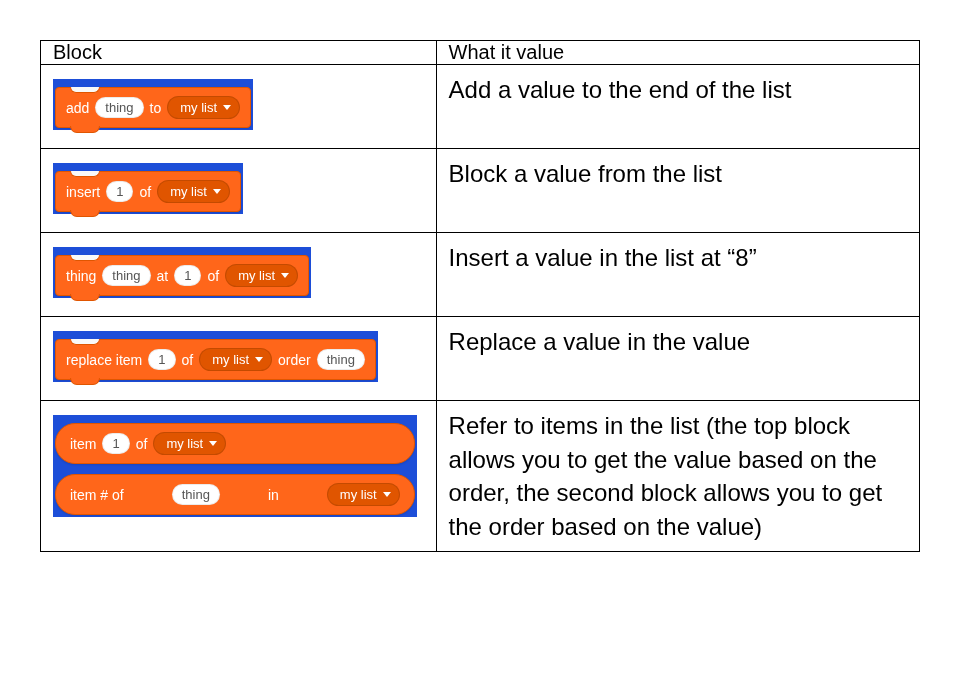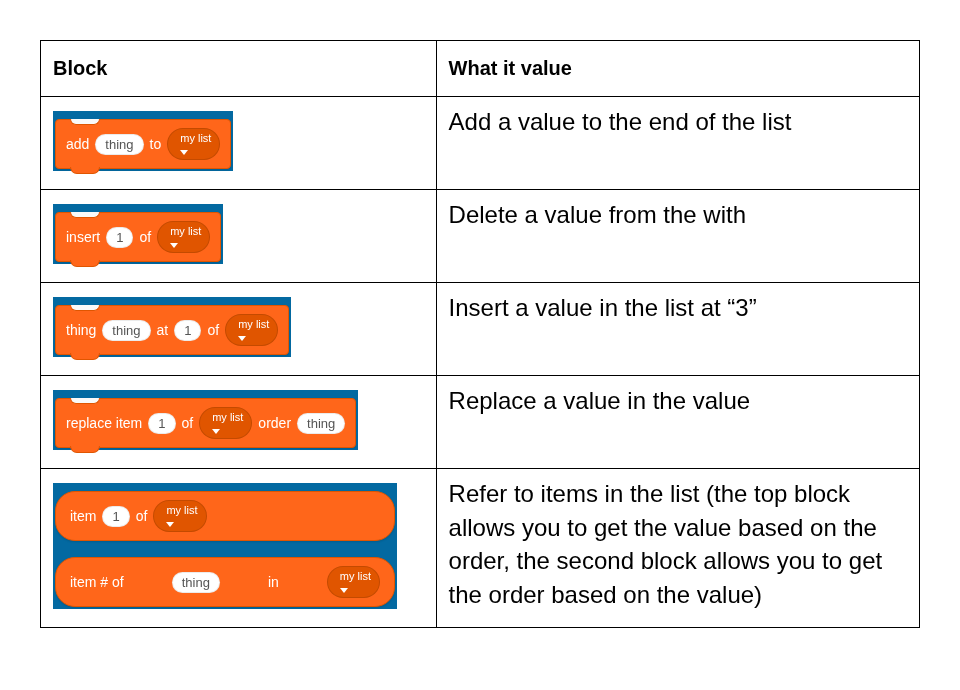--- a/index.html
+++ b/index.html
@@ -16,38 +16,38 @@
       margin: 0 auto;
       border: 1.5px solid #000;
     }
     th, td {
       border: 1.5px solid #000;
       padding: 8px 12px;
       vertical-align: top;
       text-align: left;
     }
     th {
-      font-weight: bold;
+      font-weight: normal;
       font-size: 20px;
-      padding: 16px 12px;
+      padding: 0 12px;
     }
     td.desc {
       font-size: 24px;
       line-height: 1.4;
       width: 55%;
     }
     td.blockcell {
       width: 45%;
       padding: 14px 12px 18px 12px;
       background: #fff;
     }
     .block-wrap {
       display: inline-block;
       padding: 2px;
-      background: #0369a1;
+      background: #1d4ed8;
     }
     .block {
       position: relative;
       background: #ff661a;
       border: 1px solid #e05500;
       color: #fff;
       font-family: "Helvetica Neue", Arial, sans-serif;
       font-weight: 500;
       font-size: 14px;
       display: flex;
@@ -103,37 +103,36 @@
       display: inline-flex;
       align-items: center;
       line-height: 1;
       box-shadow: inset 0 0 0 1px rgba(0,0,0,0.08);
     }
     .menu {
       background: #e05500;
       color: #fff;
       border-radius: 20px;
       padding: 4px 8px 4px 12px;
-      font-size: 11px;
+      font-size: 13px;
       display: inline-flex;
-      align-items: flex-start;
+      align-items: center;
       gap: 6px;
       line-height: 1;
       border: 1px solid rgba(0,0,0,0.12);
-      flex-direction: column;
     }
     .carat {
       display: inline-block;
       width: 0; height: 0;
       border-left: 4px solid transparent;
       border-right: 4px solid transparent;
       border-top: 5px solid #fff;
     }
     .label { display: inline-block; }
-    .row5 .block + .block { margin-top: 16px; gap: 48px; }
+    .row5 .block + .block { margin-top: 10px; gap: 48px; }
   </style>
 </head>
 <body>
 
 <table>
   <thead>
     <tr>
       <th>Block</th>
       <th>What it value</th>
     </tr>
@@ -164,40 +163,40 @@
             <span class="label">insert</span>
             <span class="pill">1</span>
             <span class="label">of</span>
             <span class="menu">
               <span>my list</span>
               <span class="carat"></span>
             </span>
           </div>
         </div>
       </td>
-      <td class="desc">Delete a value from the with</td>
+      <td class="desc">Block a value from the list</td>
     </tr>
 
     <tr>
       <td class="blockcell">
         <div class="block-wrap">
           <div class="block stack stackshadow">
             <span class="label">thing</span>
             <span class="pill">thing</span>
             <span class="label">at</span>
             <span class="pill">1</span>
             <span class="label">of</span>
             <span class="menu">
               <span>my list</span>
               <span class="carat"></span>
             </span>
           </div>
         </div>
       </td>
-      <td class="desc">Insert a value in the list at “3”</td>
+      <td class="desc">Insert a value in the list at “8”</td>
     </tr>
 
     <tr>
       <td class="blockcell">
         <div class="block-wrap">
           <div class="block stack stackshadow">
             <span class="label">replace item</span>
             <span class="pill">1</span>
             <span class="label">of</span>
             <span class="menu">

